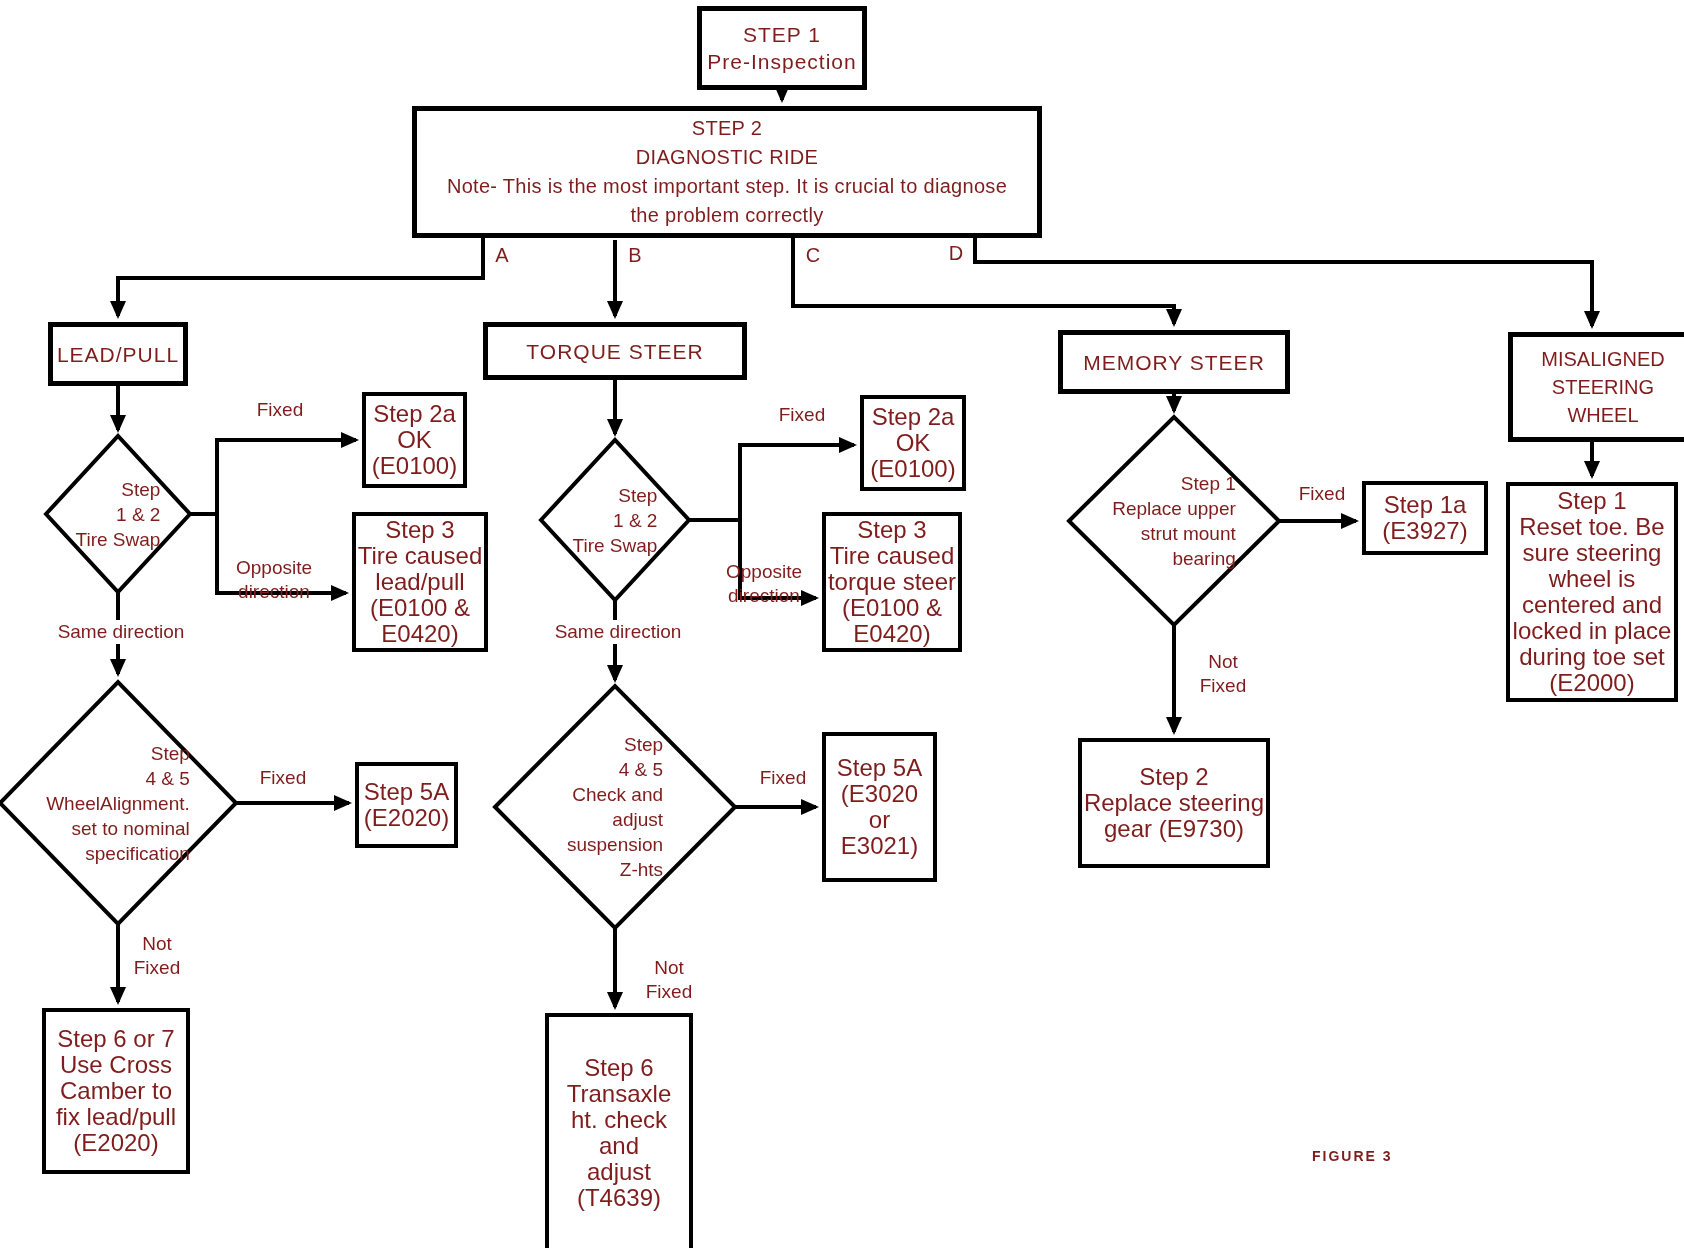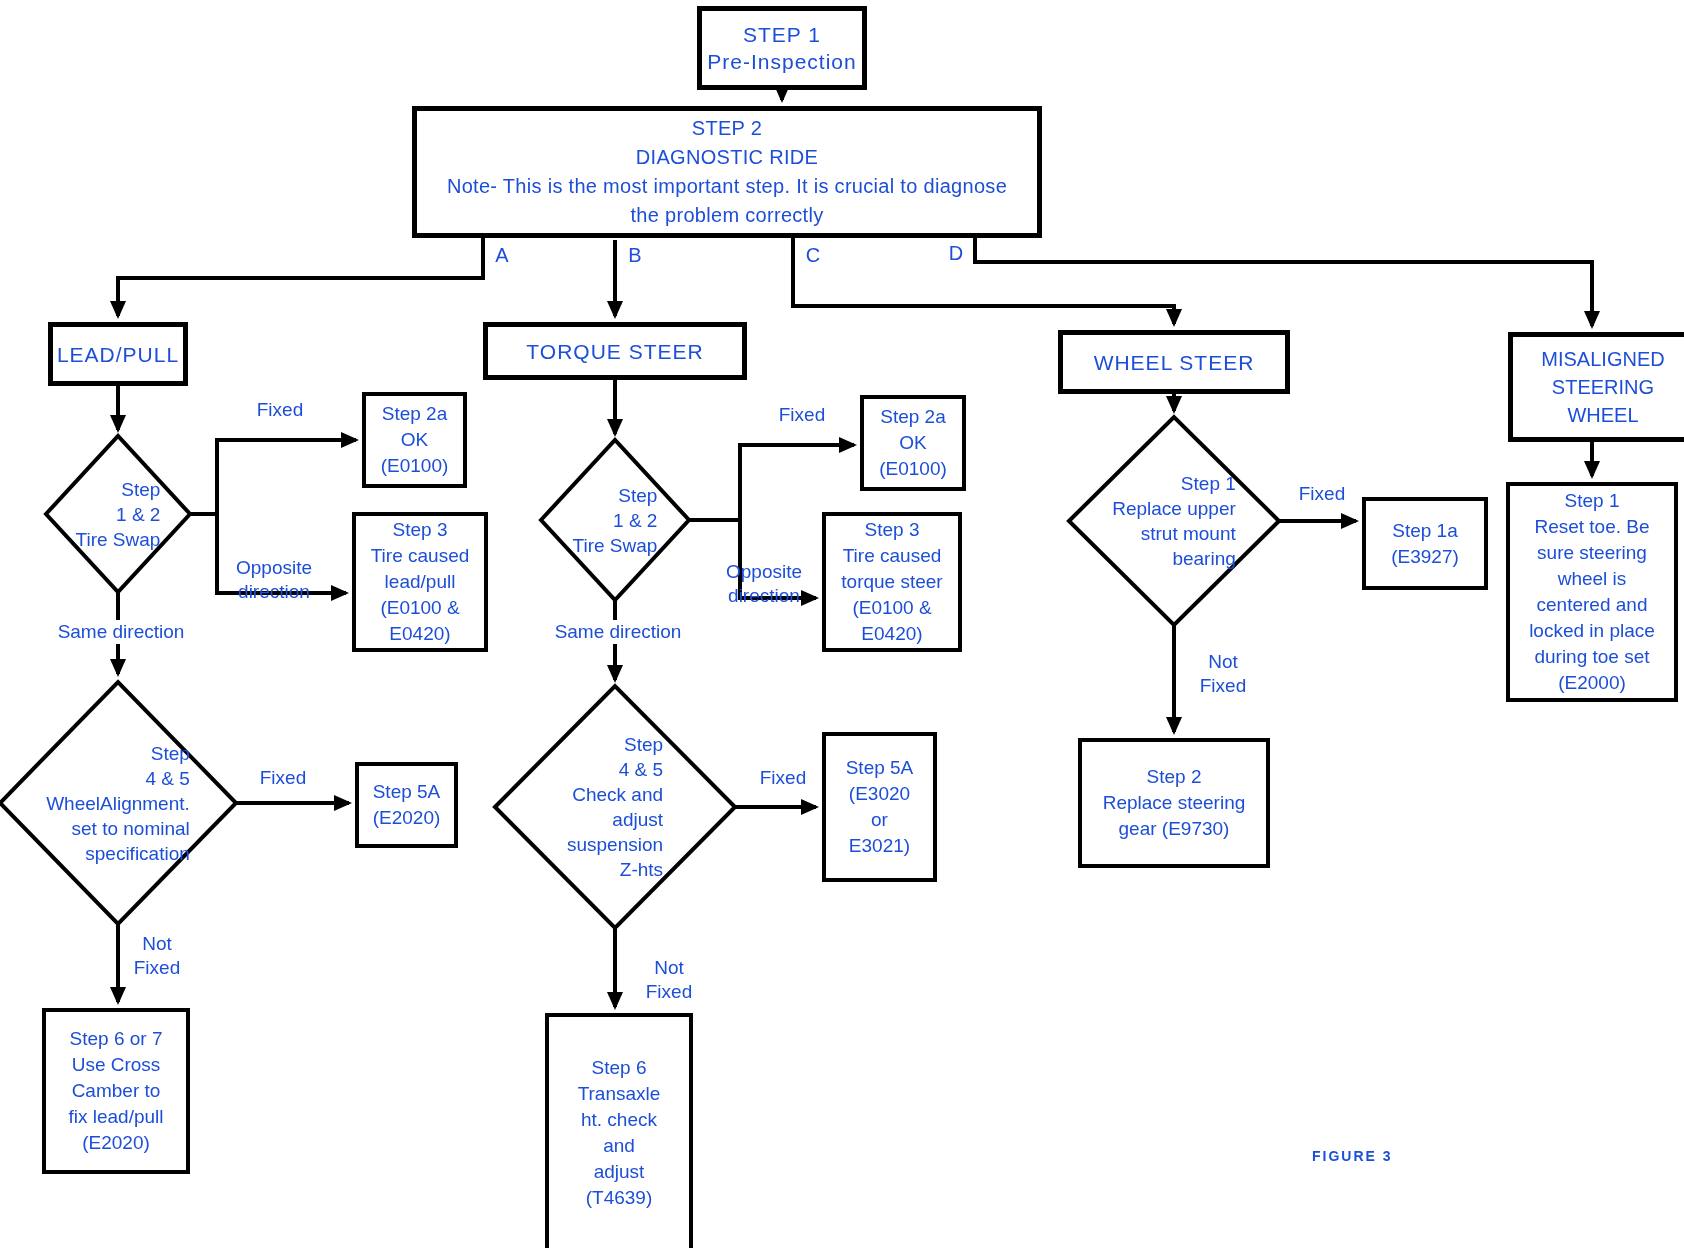--- a/index.html
+++ b/index.html
@@ -1,24 +1,24 @@
 <!DOCTYPE html>
 <html><head>
 <meta charset="utf-8">
 <style>
   html,body{margin:0;padding:0;background:#ffffff;}
   .stage{
     position:relative;width:1684px;height:1248px;background:#ffffff;
-    font-family:"Liberation Sans", sans-serif;color:#1d4ed8;overflow:hidden;
+    font-family:"Liberation Sans", sans-serif;color:#7f1d1d;overflow:hidden;
   }
   .layer{position:absolute;left:0;top:0;z-index:1;}
   .node{
     position:absolute;z-index:2;display:flex;align-items:center;justify-content:center;
     text-align:center;white-space:pre-line;background:#fff;border:4px solid #000;
-    box-sizing:border-box;font-size:19px;line-height:26px;
+    box-sizing:border-box;font-size:24px;line-height:26px;
   }
   .b5{border-width:5px;}
   .hdr{font-size:21px;line-height:27px;letter-spacing:1px;}
   .step2box{font-size:20px;line-height:29px;letter-spacing:0.3px;}
   .dtext{
     position:absolute;z-index:2;display:flex;align-items:center;justify-content:center;
     text-align:right;white-space:pre-line;font-size:19px;line-height:25px;
   }
   .elabel{position:absolute;z-index:3;text-align:center;white-space:pre-line;font-size:19px;line-height:24px;}
   .bold{font-weight:normal;}
@@ -76,21 +76,21 @@
 Note- This is the most important step.  It is crucial to diagnose
 the problem correctly</div>
 
   <div class="elabel branch" style="left:490px;top:243px;width:24px">A</div>
   <div class="elabel branch" style="left:623px;top:243px;width:24px">B</div>
   <div class="elabel branch" style="left:801px;top:243px;width:24px">C</div>
   <div class="elabel branch" style="left:944px;top:241px;width:24px">D</div>
 
   <div class="node b5 hdr" style="left:48px;top:322px;width:140px;height:64px">LEAD/PULL</div>
   <div class="node b5 hdr" style="left:483px;top:322px;width:264px;height:58px">TORQUE STEER</div>
-  <div class="node b5 hdr" style="left:1058px;top:330px;width:232px;height:64px">WHEEL STEER</div>
+  <div class="node b5 hdr" style="left:1058px;top:330px;width:232px;height:64px">MEMORY STEER</div>
   <div class="node b5" style="left:1508px;top:332px;width:190px;height:110px;font-size:20px;line-height:28px">MISALIGNED
 STEERING
 WHEEL</div>
 
   <div class="dtext" style="left:58px;top:460px;width:120px;height:108px">Step
 1 &amp; 2
 Tire Swap</div>
   <div class="dtext" style="left:28px;top:720px;width:180px;height:166px">Step
 4 &amp; 5
 WheelAlignment.
@@ -138,21 +138,21 @@
 (E3020
 or
 E3021)</div>
   <div class="node" style="left:545px;top:1013px;width:148px;height:240px">Step 6
 Transaxle
 ht. check
 and
 adjust
 (T4639)</div>
 
-  <div class="node" style="left:1362px;top:497px;width:126px;height:93px">Step 1a
+  <div class="node" style="left:1362px;top:481px;width:126px;height:74px">Step 1a
 (E3927)</div>
   <div class="node" style="left:1078px;top:738px;width:192px;height:130px">Step 2
 Replace steering
 gear (E9730)</div>
 
   <div class="node" style="left:1506px;top:482px;width:172px;height:220px">Step 1
 Reset toe. Be
 sure steering
 wheel is
 centered and

